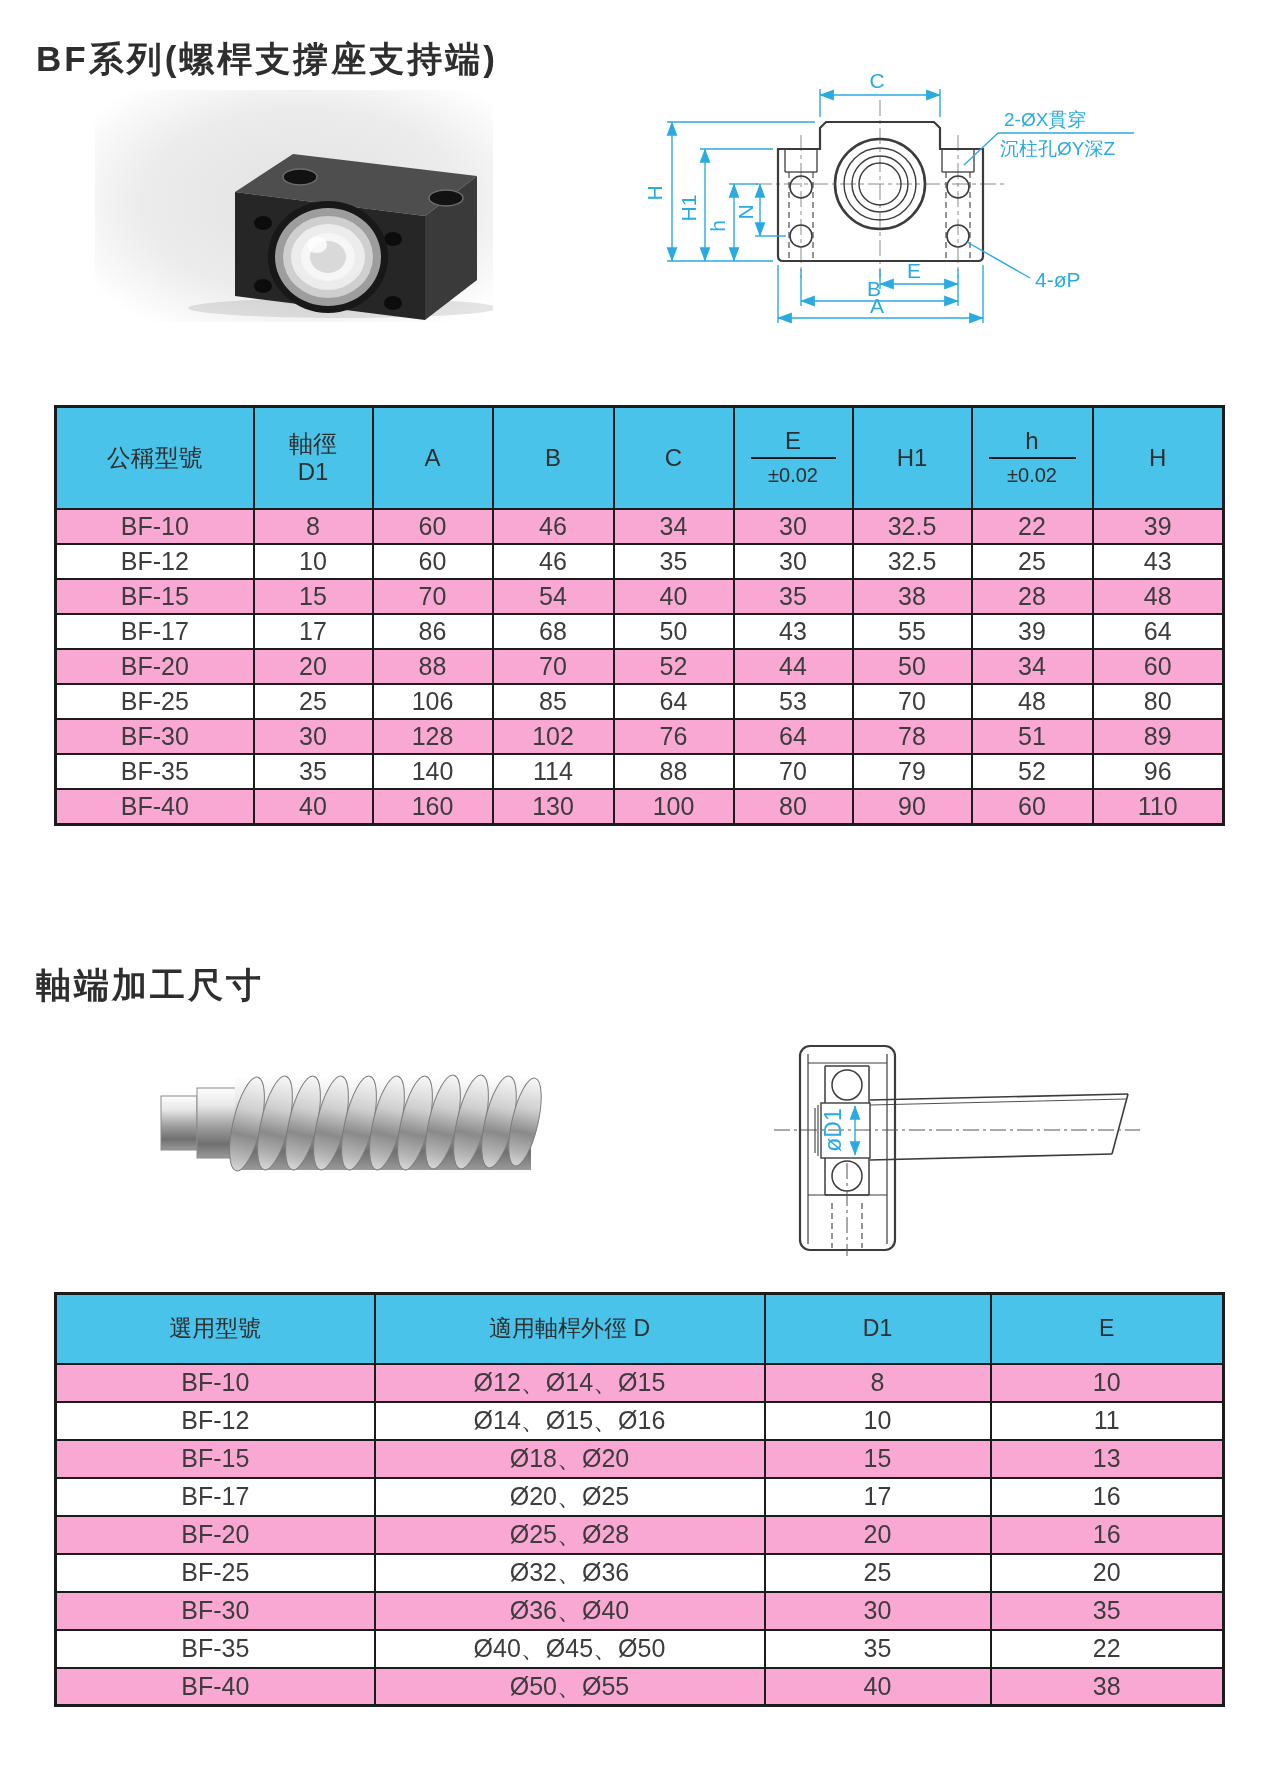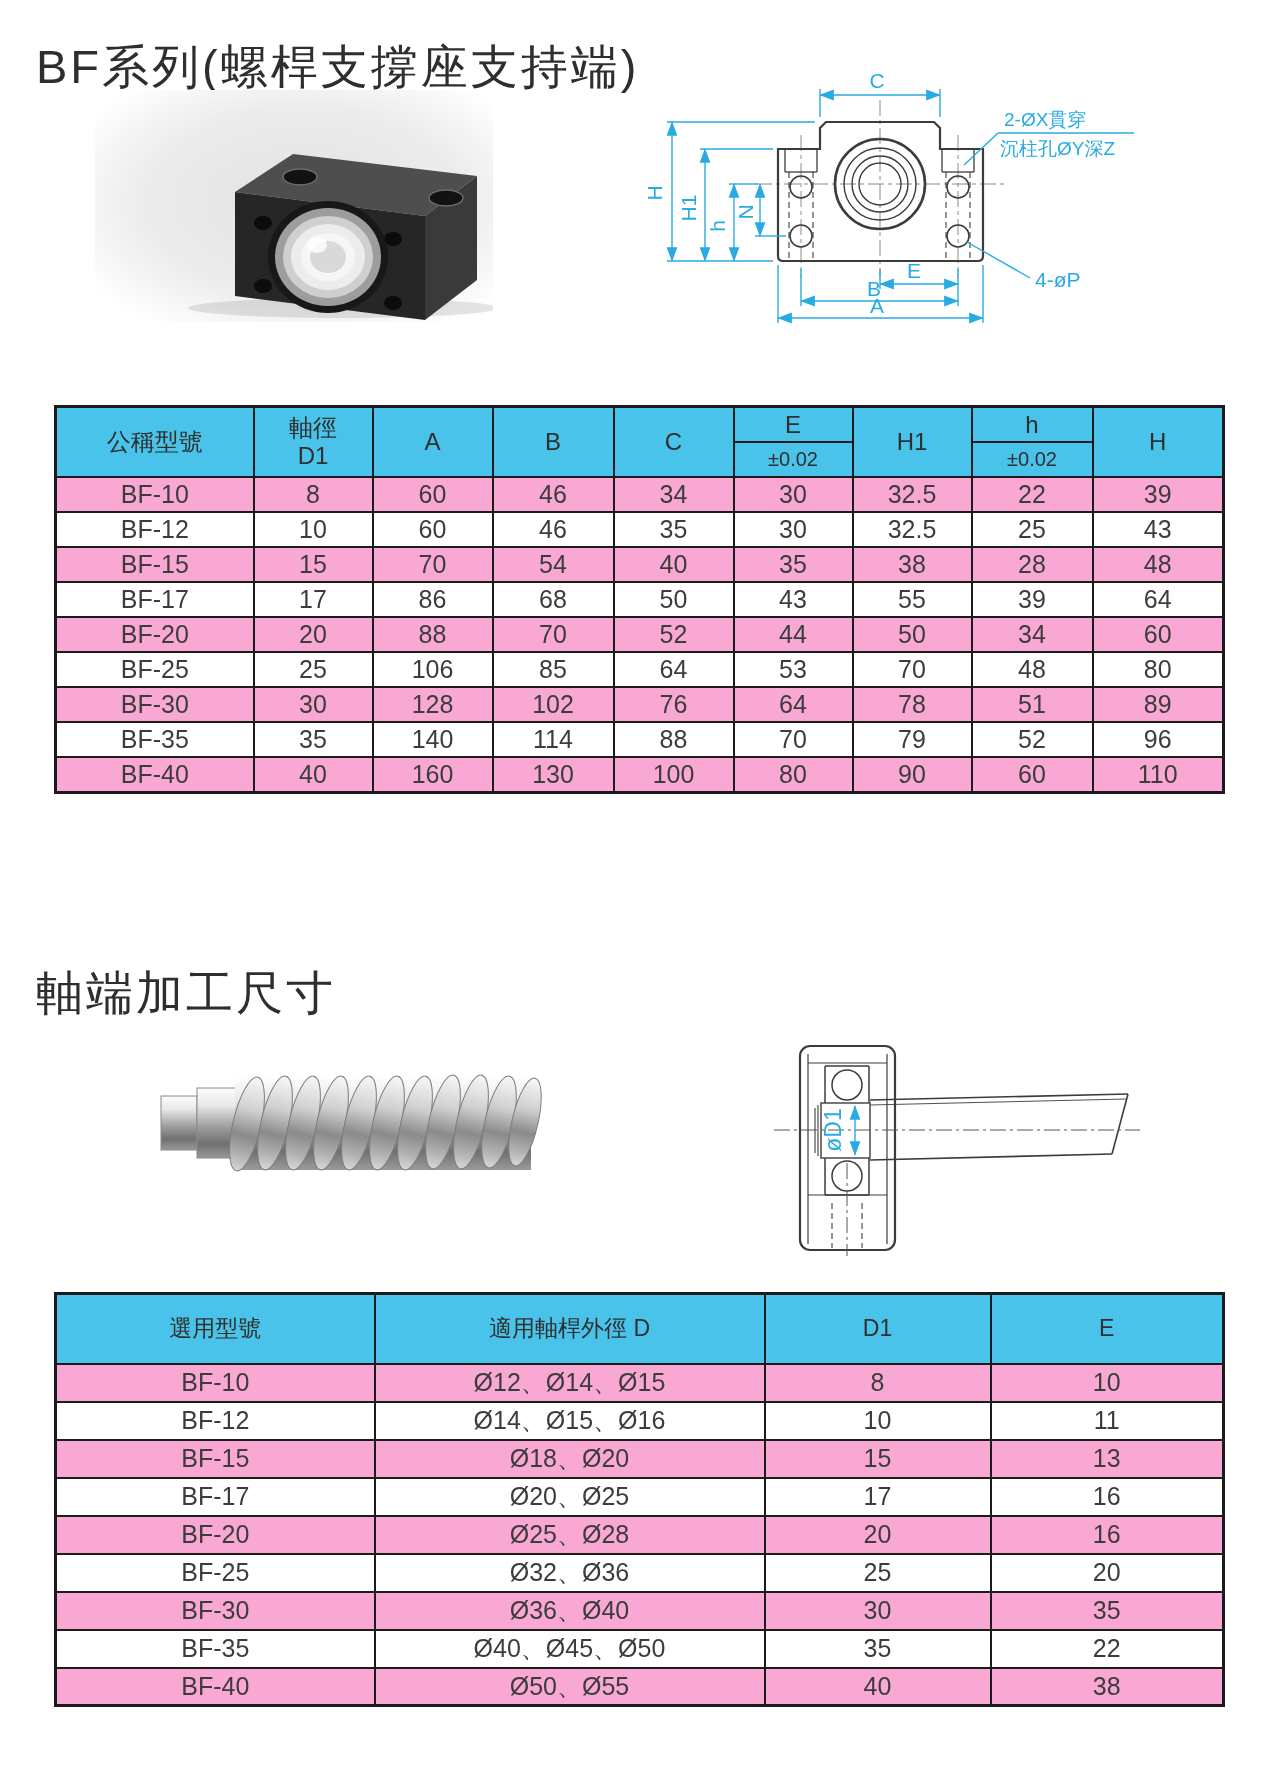--- a/index.html
+++ b/index.html
@@ -1,33 +1,33 @@
 <!DOCTYPE html>
 <html><head>
 <meta charset="utf-8">
 <style>
   *{margin:0;padding:0;box-sizing:border-box}
   html,body{background:#fff}
   body{width:1284px;height:1786px;position:relative;font-family:"Liberation Sans","DejaVu Sans",sans-serif;color:#3a3a3a;overflow:hidden}
   .abs{position:absolute}
-  .sec-title{font-size:47px;color:#2e2e2e;letter-spacing:3px;font-weight:400}
+  .sec-title{font-size:35px;color:#2e2e2e;letter-spacing:3px;font-weight:700}
   
   .photo1{left:95px;top:90px;width:398px;height:232px;background:radial-gradient(ellipse at 52% 48%, #e2e2e2 0%, #ececec 55%, #ffffff 88%)}
   .photo2{left:133px;top:1030px;width:420px;height:180px;background:#fff}
   
   .dtable{left:54px;width:1020px}
   .dtable table{border-collapse:collapse;width:100%;table-layout:fixed;border:3px solid #1b1b1b}
   .dtable th,.dtable td{border:2px solid #1b1b1b;text-align:center;vertical-align:middle;font-weight:normal;color:#3c3c3c;overflow:hidden}
   .dtable thead th{background:#49C3E9;font-size:24px;color:#2f2f2f}
   .t1 thead th{height:68px}
   .t1 tbody td{height:35px;font-size:25px}
   .t2 thead th{height:70px;font-size:23px}
   .t2 tbody td{height:38px;font-size:25px}
   tr.alt{background:#f9a8d4}
-  th.split{padding:0}
+  th.split{padding:16px}
   .sp{display:flex;flex-direction:column;height:68px}
   .sp>div{flex:1;display:flex;align-items:center;justify-content:center}
   .sp>div.topcell{border-bottom:2px solid #1b1b1b}
   .sp .tol{font-size:20px}
   .two{display:flex;flex-direction:column;justify-content:center;height:68px;line-height:1.15}
   svg{display:block}
   .dimtext{font-family:"Liberation Sans",sans-serif}
 </style>
 </head>
 <body>

